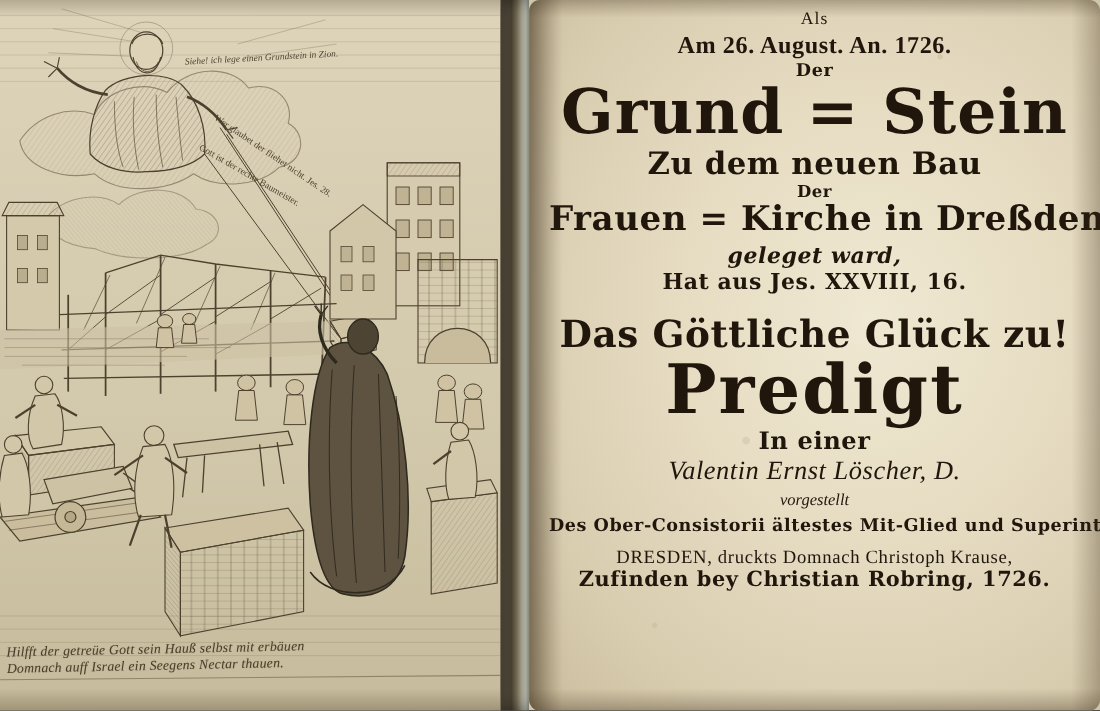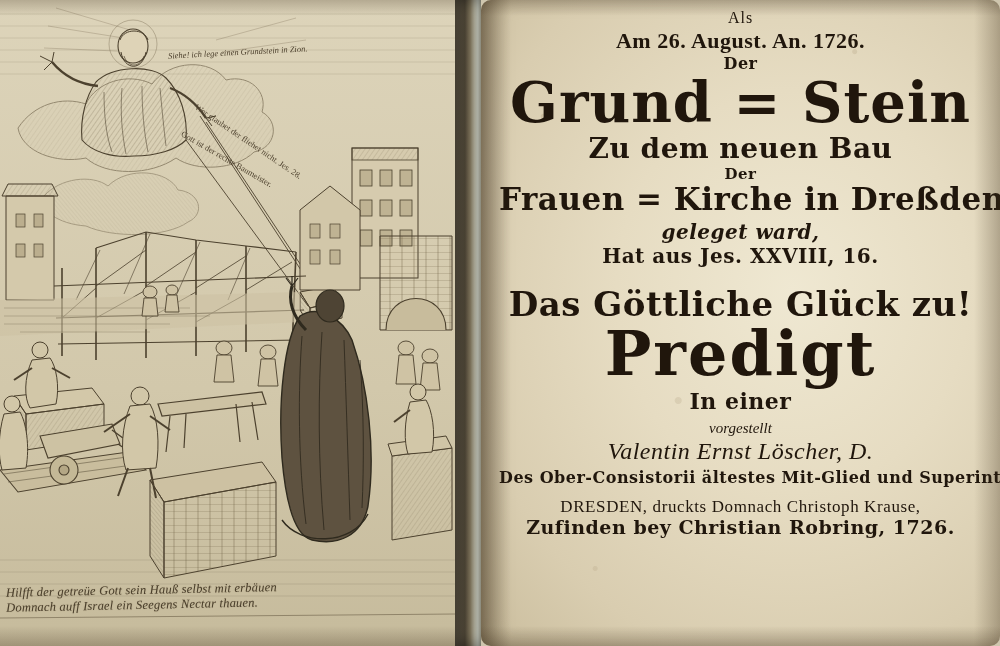--- a/index.html
+++ b/index.html
@@ -472,22 +472,22 @@
       <span class="tl fraktur l-der1">Der</span>
       <span class="tl fraktur l-grund">Grund = Stein</span>
       <span class="tl fraktur l-zudem">Zu dem neuen Bau</span>
       <span class="tl fraktur l-der2">Der</span>
       <span class="tl fraktur l-frauen">Frauen = Kirche in Dreßden</span>
       <span class="tl fraktur l-geleget">geleget ward,</span>
       <span class="tl fraktur l-hataus">Hat aus Jes. XXVIII, 16.</span>
       <span class="tl fraktur l-goettl">Das Göttliche Glück zu!</span>
       <span class="tl fraktur l-predigt">Predigt</span>
       <span class="tl fraktur l-ineiner">In einer</span>
+      <span class="tl roman l-author">Valentin Ernst Löscher, D.</span>
       <span class="tl roman l-vorg">vorgestellt</span>
-      <span class="tl roman l-author">Valentin Ernst Löscher, D.</span>
       <span class="tl fraktur l-office">Des Ober-Consistorii ältestes Mit-Glied und Superintend.</span>
       <span class="tl roman l-imprint1">DRESDEN, druckts Domnach Christoph Krause,</span>
       <span class="tl fraktur l-imprint2">Zufinden bey Christian Robring, 1726.</span>
     </div>
     <div class="edge-dark-left"></div>
     <div class="edge-dark-right"></div>
     <div class="edge-top"></div>
     <div class="edge-bottom"></div>
   </div>
 

